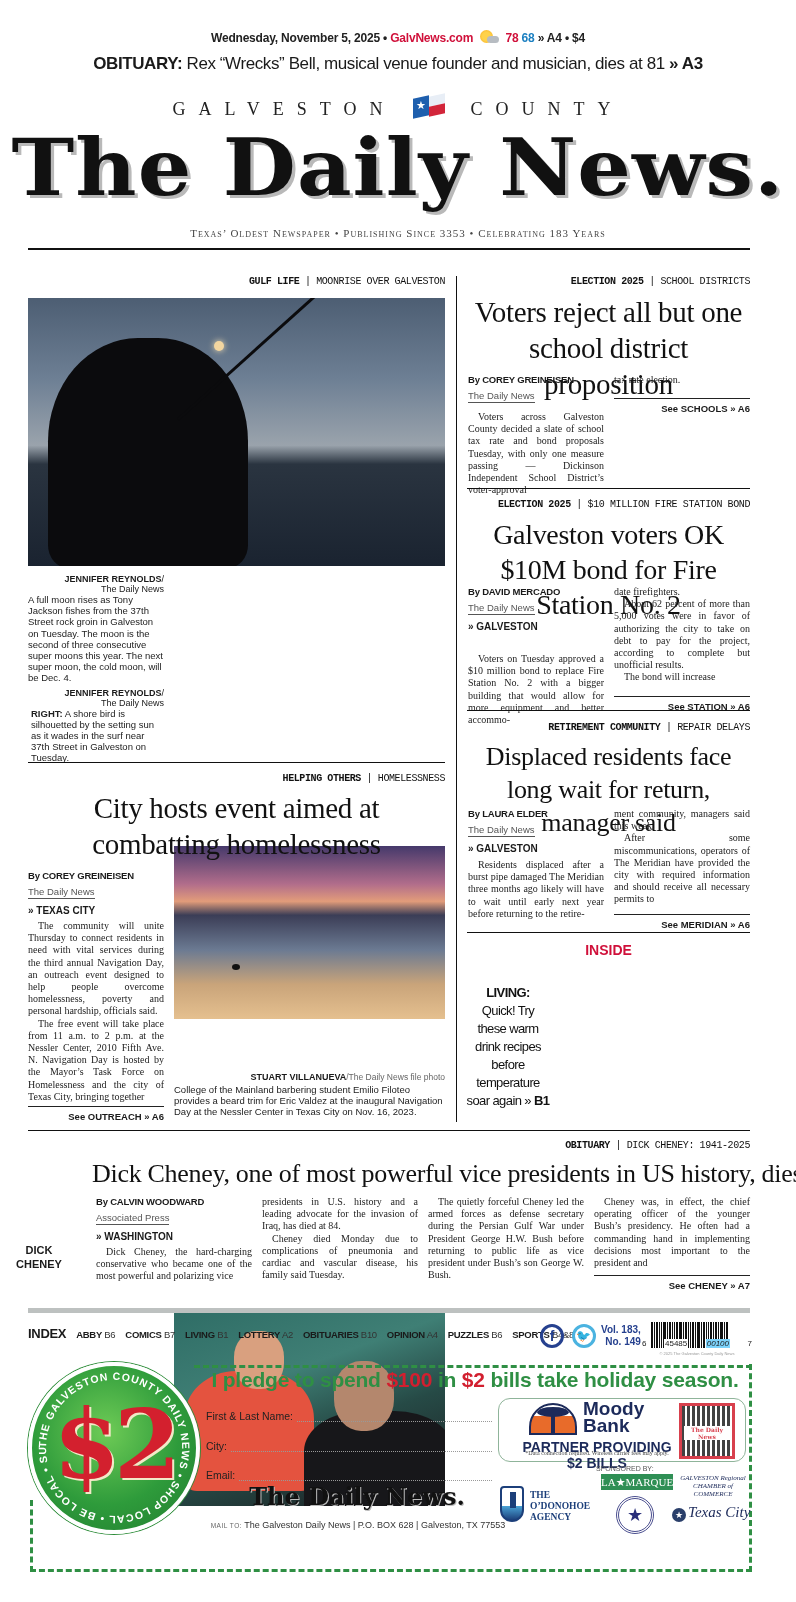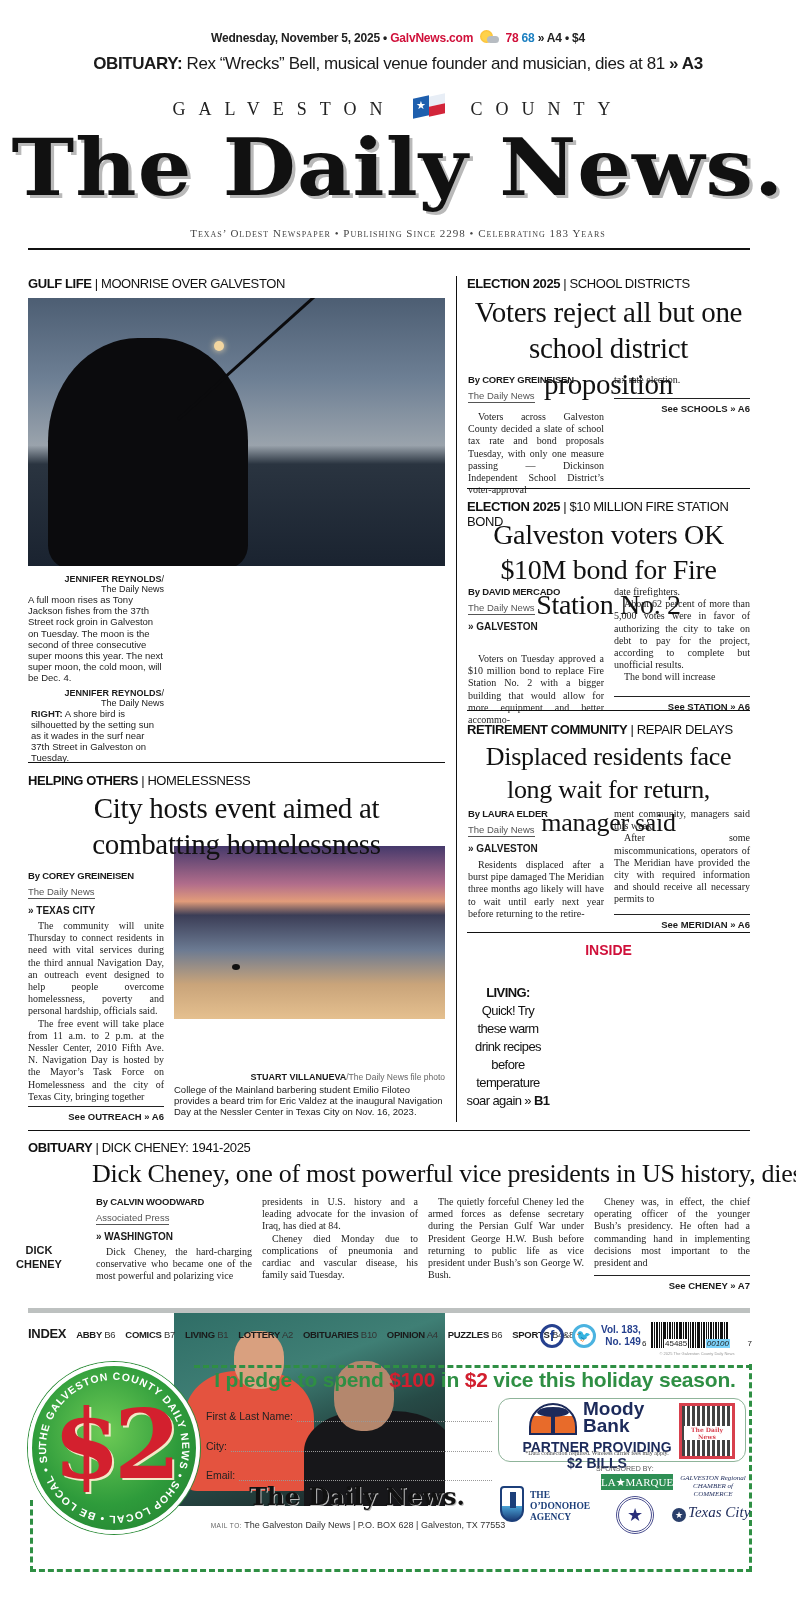--- a/index.html
+++ b/index.html
@@ -24,21 +24,21 @@
   .flag .fb { position: absolute; left: 0; top: 2px; width: 16px; height: 20px; background: #1e5fae; transform: skewY(-12deg); }
   .flag .fw { position: absolute; left: 16px; top: 0; width: 16px; height: 10px; background: #e8eef6; transform: skewY(-12deg); }
   .flag .fr { position: absolute; left: 16px; top: 10px; width: 16px; height: 10px; background: #d2253a; transform: skewY(-12deg); }
   .flag .fs { position: absolute; left: 3px; top: 4px; color: #fff; font-size: 11px; line-height: 12px; }
 
   #nameplate { left: 0; width: 796px; top: 118px; text-align: center; font-family: "DejaVu Serif", serif; font-weight: bold; font-size: 78px; letter-spacing: 1px; color: #111; text-shadow: 3px 3px 0 #b9b9b9; line-height: 100px; transform: scaleX(1.08); }
   #tagline { left: 0; width: 796px; top: 227px; text-align: center; font-family: "Liberation Serif", serif; font-size: 11px; font-variant: small-caps; letter-spacing: 1px; color: #444; }
   .rule { background: #111; height: 1px; }
 
   
-  .kicker { font-family: Liberation Sans, sans-serif; font-size: 13px; text-align: left; color: #111; letter-spacing: -0.4px; }
+  .kicker { font-family: Liberation Mono, monospace; font-size: 10px; text-align: right; color: #111; letter-spacing: -0.4px; }
   .kicker b { font-weight: bold; }
   .kicker .thin { font-weight: normal; }
   .headline { font-family: "Liberation Serif", serif; text-align: center; color: #111; line-height: 1.15; letter-spacing: -0.3px; }
   .byline { font-family: "Liberation Sans", sans-serif; font-size: 9.5px; font-weight: bold; letter-spacing: -0.2px; }
   .byline-org { font-family: "Liberation Sans", sans-serif; font-size: 9.5px; color: #555; border-bottom: 1px solid #555; display: inline-block; padding-bottom: 1px; }
   .dateline-place { font-family: "Liberation Sans", sans-serif; font-size: 10px; font-weight: bold; margin-top: 6px; }
   .body-text { font-family: "Liberation Serif", serif; font-size: 10px; line-height: 12.2px; text-align: justify; color: #222; }
   .body-text p { text-indent: 10px; }
   .jump { font-family: "Liberation Sans", sans-serif; font-size: 9.5px; font-weight: bold; text-align: right; border-top: 1px solid #222; padding-top: 4px; }
   .cols2 { display: flex; gap: 10px; }
@@ -109,21 +109,21 @@
   <b>» A3</b>
 </div>
 
 <div id="county-line" class="abs">
   <span>GALVESTON</span>
   <span class="flag"><span class="fb"></span><span class="fw"></span><span class="fr"></span><span class="fs">★</span></span>
   <span>COUNTY</span>
 </div>
 
 <div id="nameplate" class="abs">The Daily News.</div>
-<div id="tagline" class="abs">Texas’ Oldest Newspaper • Publishing Since 2298 • Celebrating 183 Years</div>
+<div id="tagline" class="abs">Texas’ Oldest Newspaper • Publishing Since 3353 • Celebrating 183 Years</div>
 <div class="abs rule" style="left:28px; top:248px; width:722px; height:1.5px;"></div>
 
 <div class="abs kicker" style="left:28px; top:276px; width:417px;">
   <b>GULF LIFE</b> | <span class="thin">MOONRISE OVER GALVESTON</span>
 </div>
 <div class="abs photo-fisher" style="left:28px; top:298px; width:417px; height:268px;">
   <div class="moon"></div>
   <div class="man"></div>
   <div class="rod"></div>
 </div>
@@ -351,21 +351,21 @@
     </text>
   </svg>
   <div class="amount">$2</div>
 </div>
 
 <div id="pledge" class="abs">
   <span>I pledge to spend</span>
   <span class="red">$100</span>
   <span>in</span>
   <span class="red">$2</span>
-  <span>vice this holiday season.</span>
+  <span>bills take holiday season.</span>
 </div>
 
 <div class="abs form-line" style="left:206px; top:1410px; width:286px;">
   <span>First &amp; Last Name:</span>
     <span class="dots"></span>
 </div>
 <div class="abs form-line" style="left:206px; top:1440px; width:286px;">
   <span>City:</span>
     <span class="dots"></span>
 </div>

